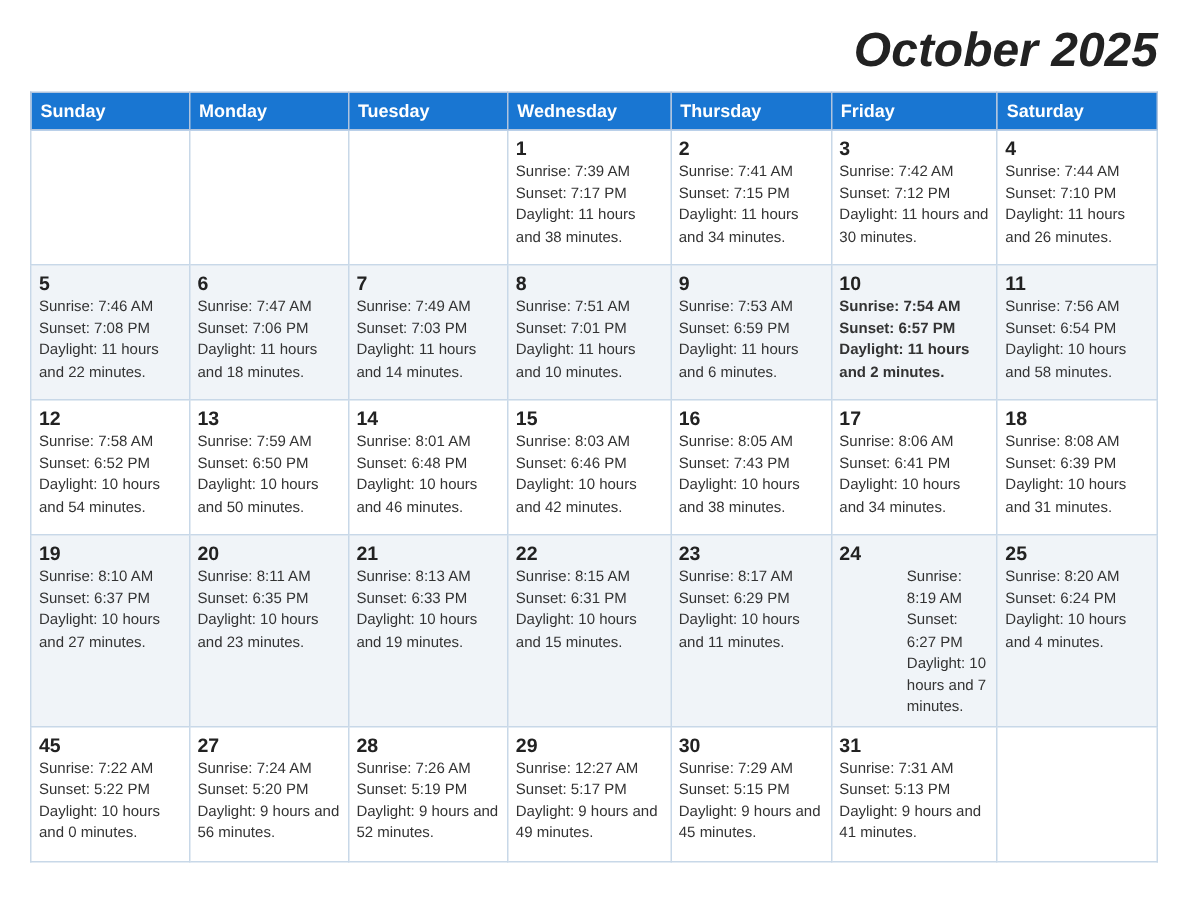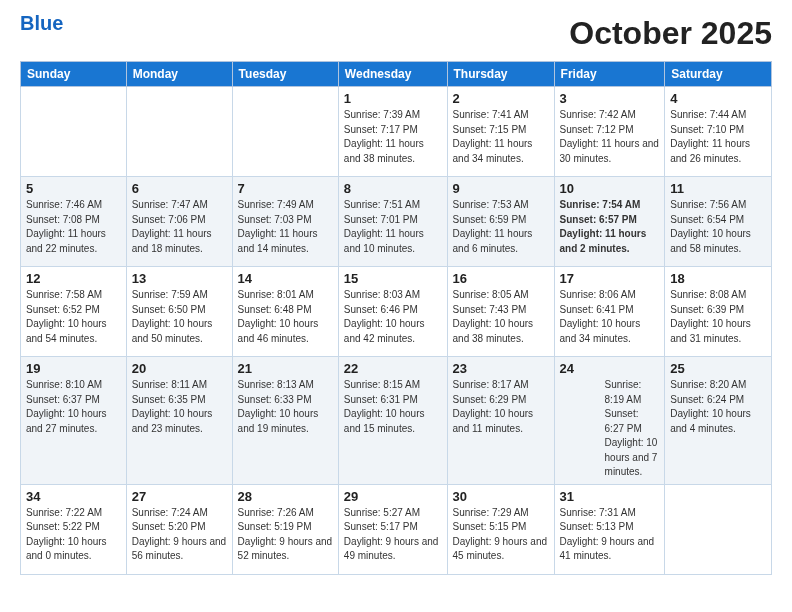--- a/index.html
+++ b/index.html
@@ -22,20 +22,21 @@
       align-items: flex-start;
       margin-bottom: 10px;
     }
     .logo {
       display: flex;
       align-items: center;
     }
     .logo-general { color: #333; }
     .logo-blue { color: #1565c0; }
     .title-block {
+      font-style: italic;
     }
     .month-title {
       font-size: 32px;
       font-weight: bold;
       color: #222;
       line-height: 1.1;
     }
     .subtitle {
       font-size: 15px;
       color: #444;
@@ -81,21 +82,20 @@
       background: #fff !important;
     }
   </style>
 </head>
 <body>
 
 <div class="page">
   <div class="header">
     <div class="logo">
       <div>
-        <div class="logo-blue" style="font-size:20px;font-weight:bold;color:#1565c0;margin-top:-4px;">Blue</div>
       </div>
     </div>
     <div class="title-block">
       <div class="month-title">October 2025</div>
     </div>
   </div>
 
   <table class="calendar">
     <thead>
       <tr>
@@ -265,40 +265,40 @@
           </td>
           <td>
             <div class="day-number">25</div>
             <div class="day-info" style="white-space: pre-line;">Sunrise: 8:20 AM
 Sunset: 6:24 PM
 Daylight: 10 hours and 4 minutes.</div>
           </td>
         </tr>
         <tr>
           <td>
-            <div class="day-number">34</div>
+            <div class="day-number">45</div>
             <div class="day-info" style="white-space: pre-line;">Sunrise: 7:22 AM
 Sunset: 5:22 PM
 Daylight: 10 hours and 0 minutes.</div>
           </td>
           <td>
             <div class="day-number">27</div>
             <div class="day-info" style="white-space: pre-line;">Sunrise: 7:24 AM
 Sunset: 5:20 PM
 Daylight: 9 hours and 56 minutes.</div>
           </td>
           <td>
             <div class="day-number">28</div>
             <div class="day-info" style="white-space: pre-line;">Sunrise: 7:26 AM
 Sunset: 5:19 PM
 Daylight: 9 hours and 52 minutes.</div>
           </td>
           <td>
             <div class="day-number">29</div>
-            <div class="day-info" style="white-space: pre-line;">Sunrise: 5:27 AM
+            <div class="day-info" style="white-space: pre-line;">Sunrise: 12:27 AM
 Sunset: 5:17 PM
 Daylight: 9 hours and 49 minutes.</div>
           </td>
           <td>
             <div class="day-number">30</div>
             <div class="day-info" style="white-space: pre-line;">Sunrise: 7:29 AM
 Sunset: 5:15 PM
 Daylight: 9 hours and 45 minutes.</div>
           </td>
           <td>

